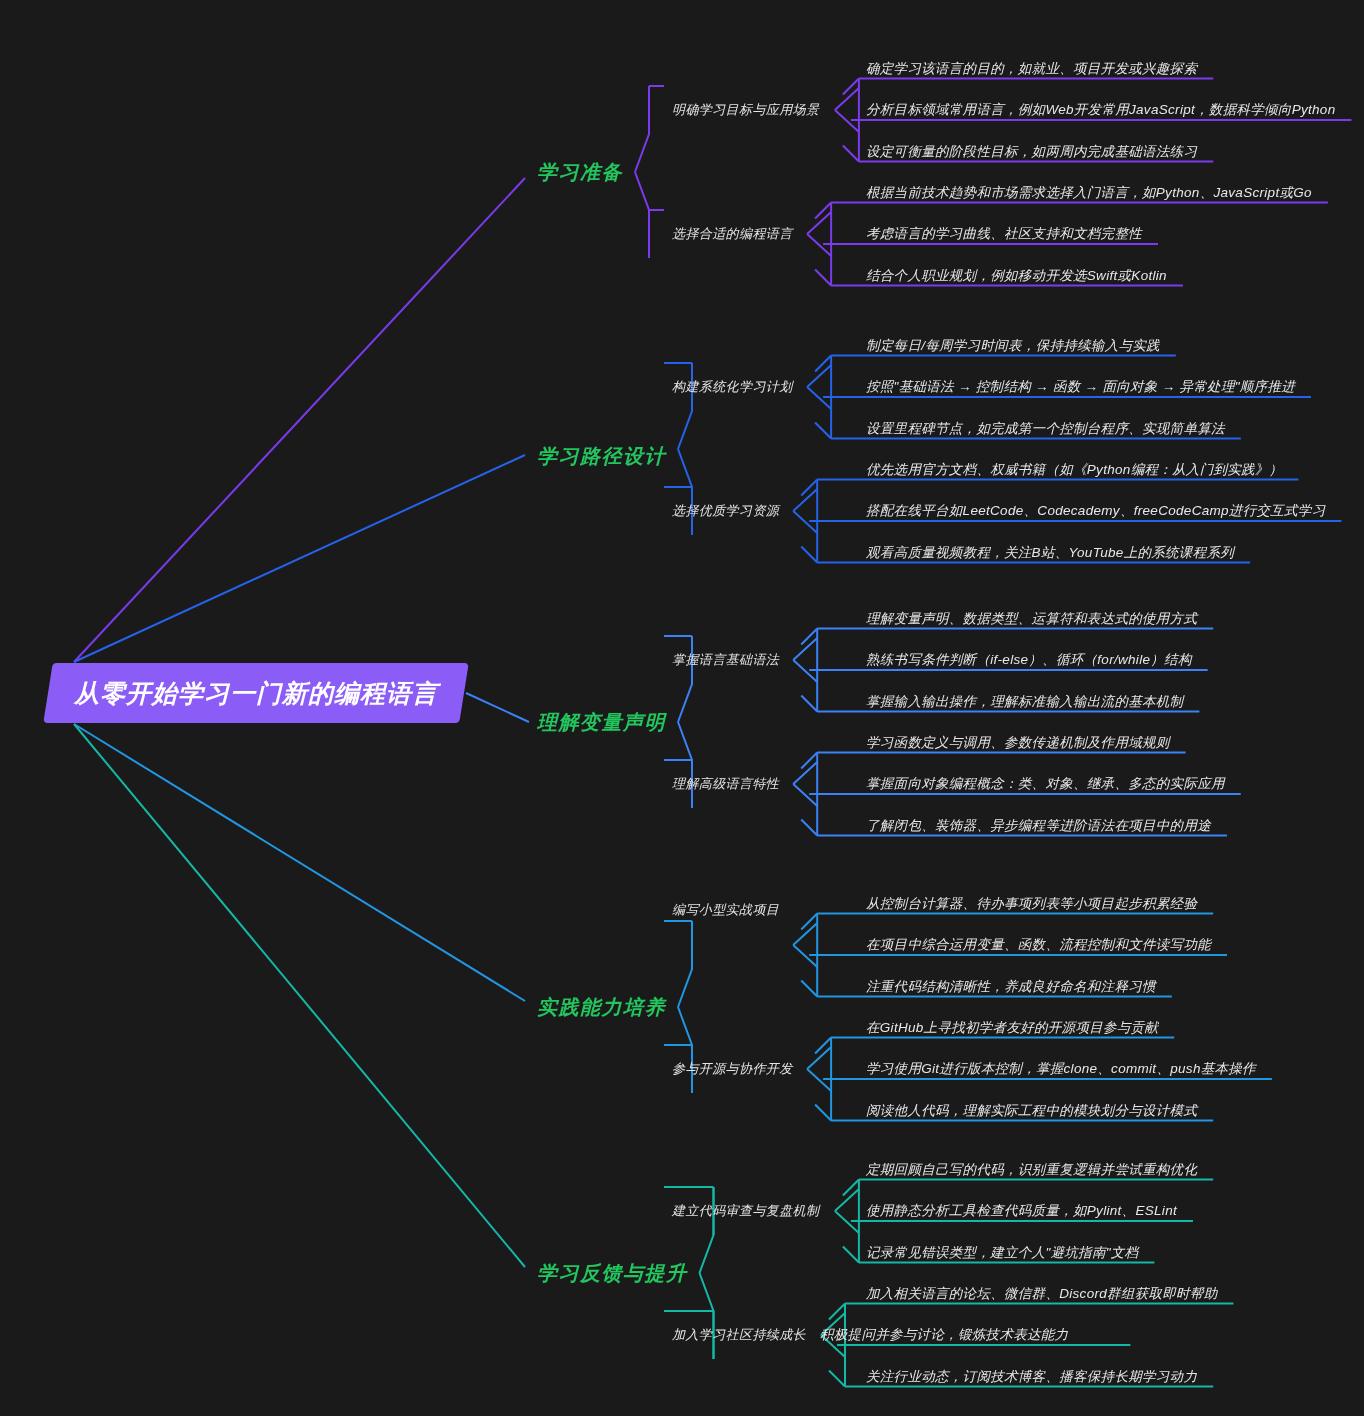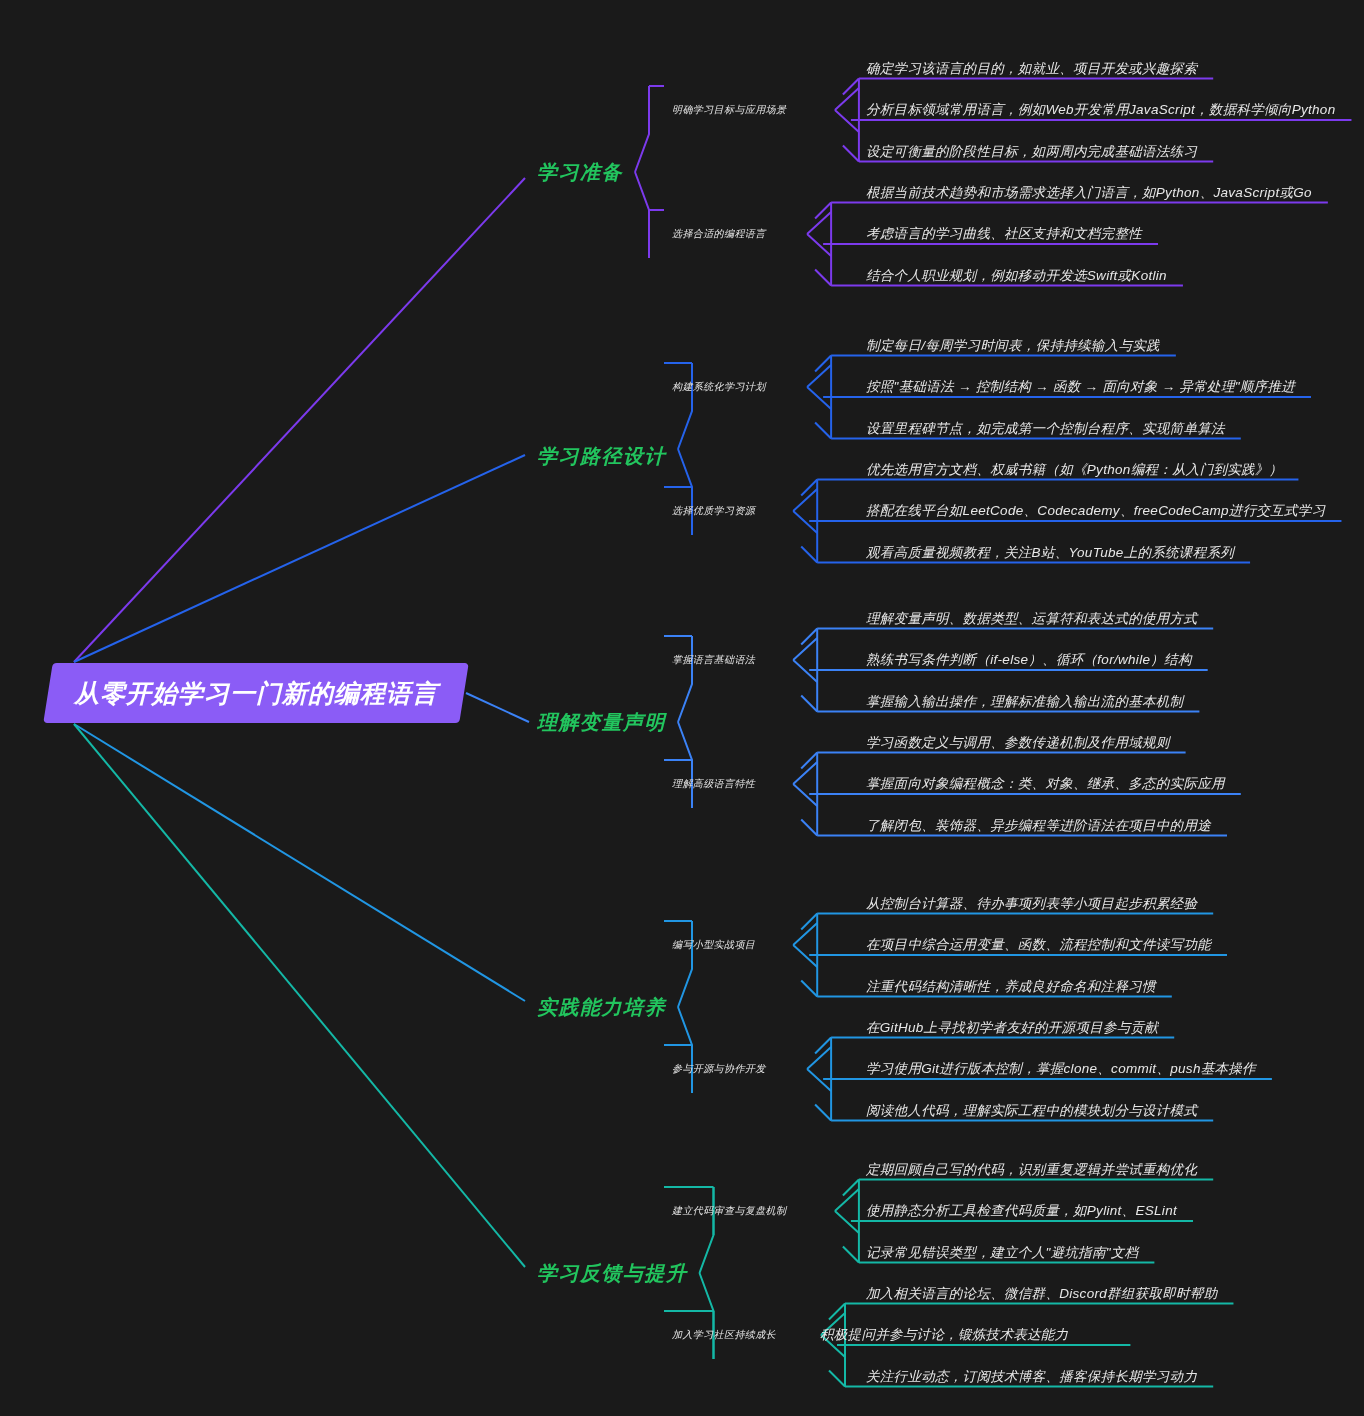--- a/index.html
+++ b/index.html
@@ -55,21 +55,21 @@
     font-weight: bold;
     font-size: 20px;
     letter-spacing: 1.5px;
     white-space: nowrap;
     transform: translateY(-50%);
   }
   .node-sub {
     position: absolute;
     color: #e6e6e6;
     font-style: italic;
-    font-size: 10px;
+    font-size: 13px;
     letter-spacing: 0.4px;
     white-space: nowrap;
     transform: translateY(-50%);
   }
   .node-leaf {
     position: absolute;
     color: #e8e8e8;
     font-style: italic;
     font-size: 13.5px;
     letter-spacing: 0.3px;
@@ -213,21 +213,21 @@
       <div class="node-branch" style="left: 537px; top: 722px;">理解变量声明</div>
       <div class="node-sub" style="left: 672px; top: 660px;">掌握语言基础语法</div>
       <div class="node-leaf" style="left: 866px; top: 618.5px;">理解变量声明、数据类型、运算符和表达式的使用方式</div>
       <div class="node-leaf" style="left: 866px; top: 660px;">熟练书写条件判断（if-else）、循环（for/while）结构</div>
       <div class="node-leaf" style="left: 866px; top: 701.5px;">掌握输入输出操作，理解标准输入输出流的基本机制</div>
       <div class="node-sub" style="left: 672px; top: 784px;">理解高级语言特性</div>
       <div class="node-leaf" style="left: 866px; top: 742.5px;">学习函数定义与调用、参数传递机制及作用域规则</div>
       <div class="node-leaf" style="left: 866px; top: 784px;">掌握面向对象编程概念：类、对象、继承、多态的实际应用</div>
       <div class="node-leaf" style="left: 866px; top: 825.5px;">了解闭包、装饰器、异步编程等进阶语法在项目中的用途</div>
       <div class="node-branch" style="left: 537px; top: 1007px;">实践能力培养</div>
-      <div class="node-sub" style="left: 672px; top: 945px;">编写小型实战项目</div>
+      <div class="node-sub" style="left: 672px; top: 910px;">编写小型实战项目</div>
       <div class="node-leaf" style="left: 866px; top: 903.5px;">从控制台计算器、待办事项列表等小项目起步积累经验</div>
       <div class="node-leaf" style="left: 866px; top: 945px;">在项目中综合运用变量、函数、流程控制和文件读写功能</div>
       <div class="node-leaf" style="left: 866px; top: 986.5px;">注重代码结构清晰性，养成良好命名和注释习惯</div>
       <div class="node-sub" style="left: 672px; top: 1069px;">参与开源与协作开发</div>
       <div class="node-leaf" style="left: 866px; top: 1027.5px;">在GitHub上寻找初学者友好的开源项目参与贡献</div>
       <div class="node-leaf" style="left: 866px; top: 1069px;">学习使用Git进行版本控制，掌握clone、commit、push基本操作</div>
       <div class="node-leaf" style="left: 866px; top: 1110.5px;">阅读他人代码，理解实际工程中的模块划分与设计模式</div>
       <div class="node-branch" style="left: 537px; top: 1273px;">学习反馈与提升</div>
       <div class="node-sub" style="left: 672px; top: 1211px;">建立代码审查与复盘机制</div>
       <div class="node-leaf" style="left: 866px; top: 1169.5px;">定期回顾自己写的代码，识别重复逻辑并尝试重构优化</div>

